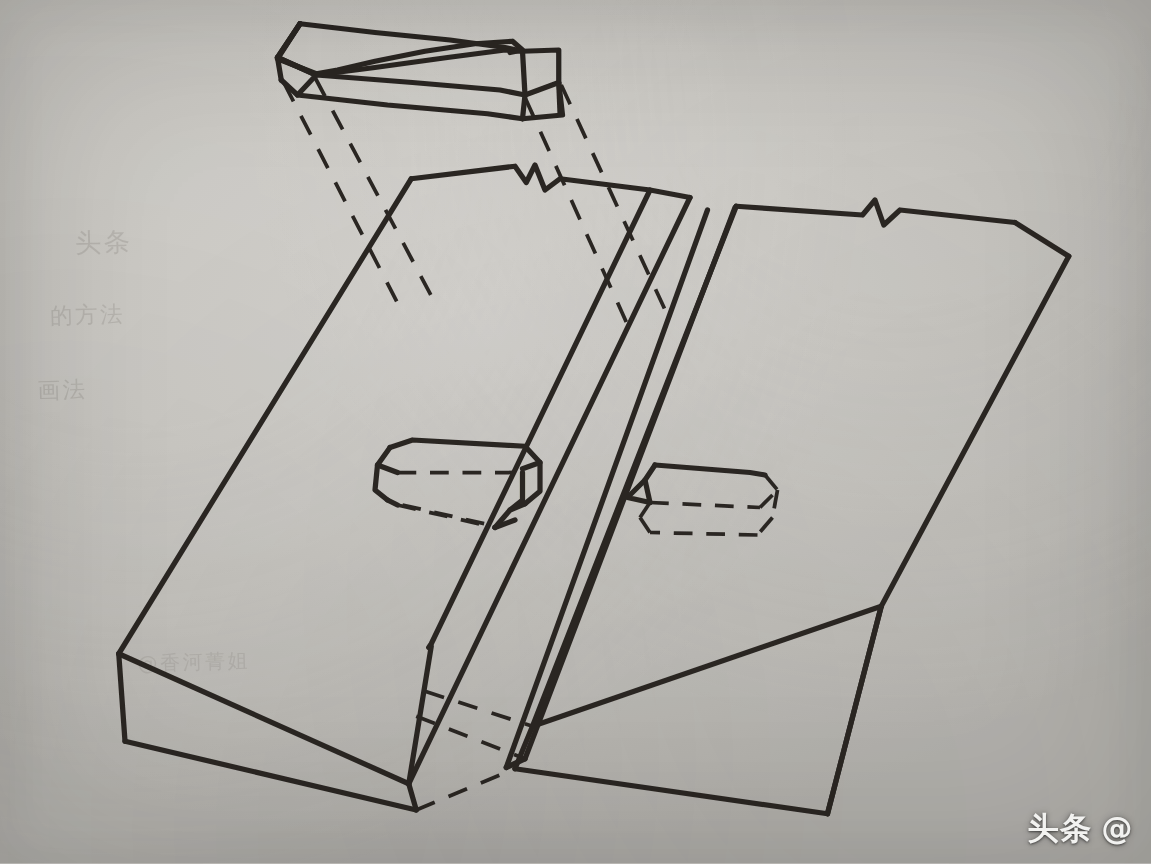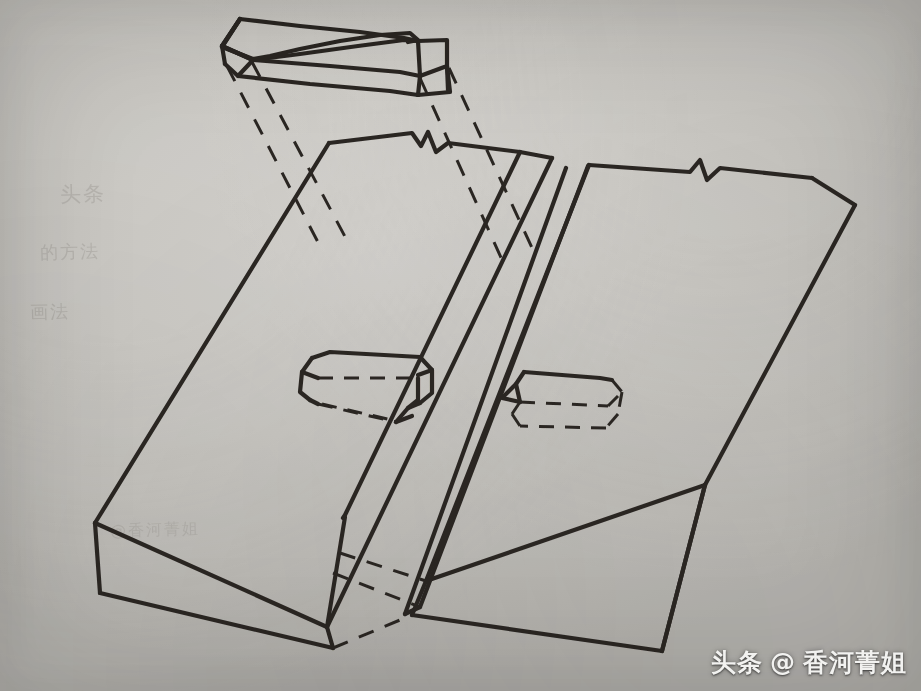--- a/index.html
+++ b/index.html
@@ -226,16 +226,15 @@
       </g>
 
     </g>
   </svg>
 
   <div id="vignette"></div>
 
   <div id="watermark">
     <span>头条</span>
     <span class="wm-at">@</span>
-    <span>香河菁姐</span>
   </div>
 
 </div>
 
 </body></html>

